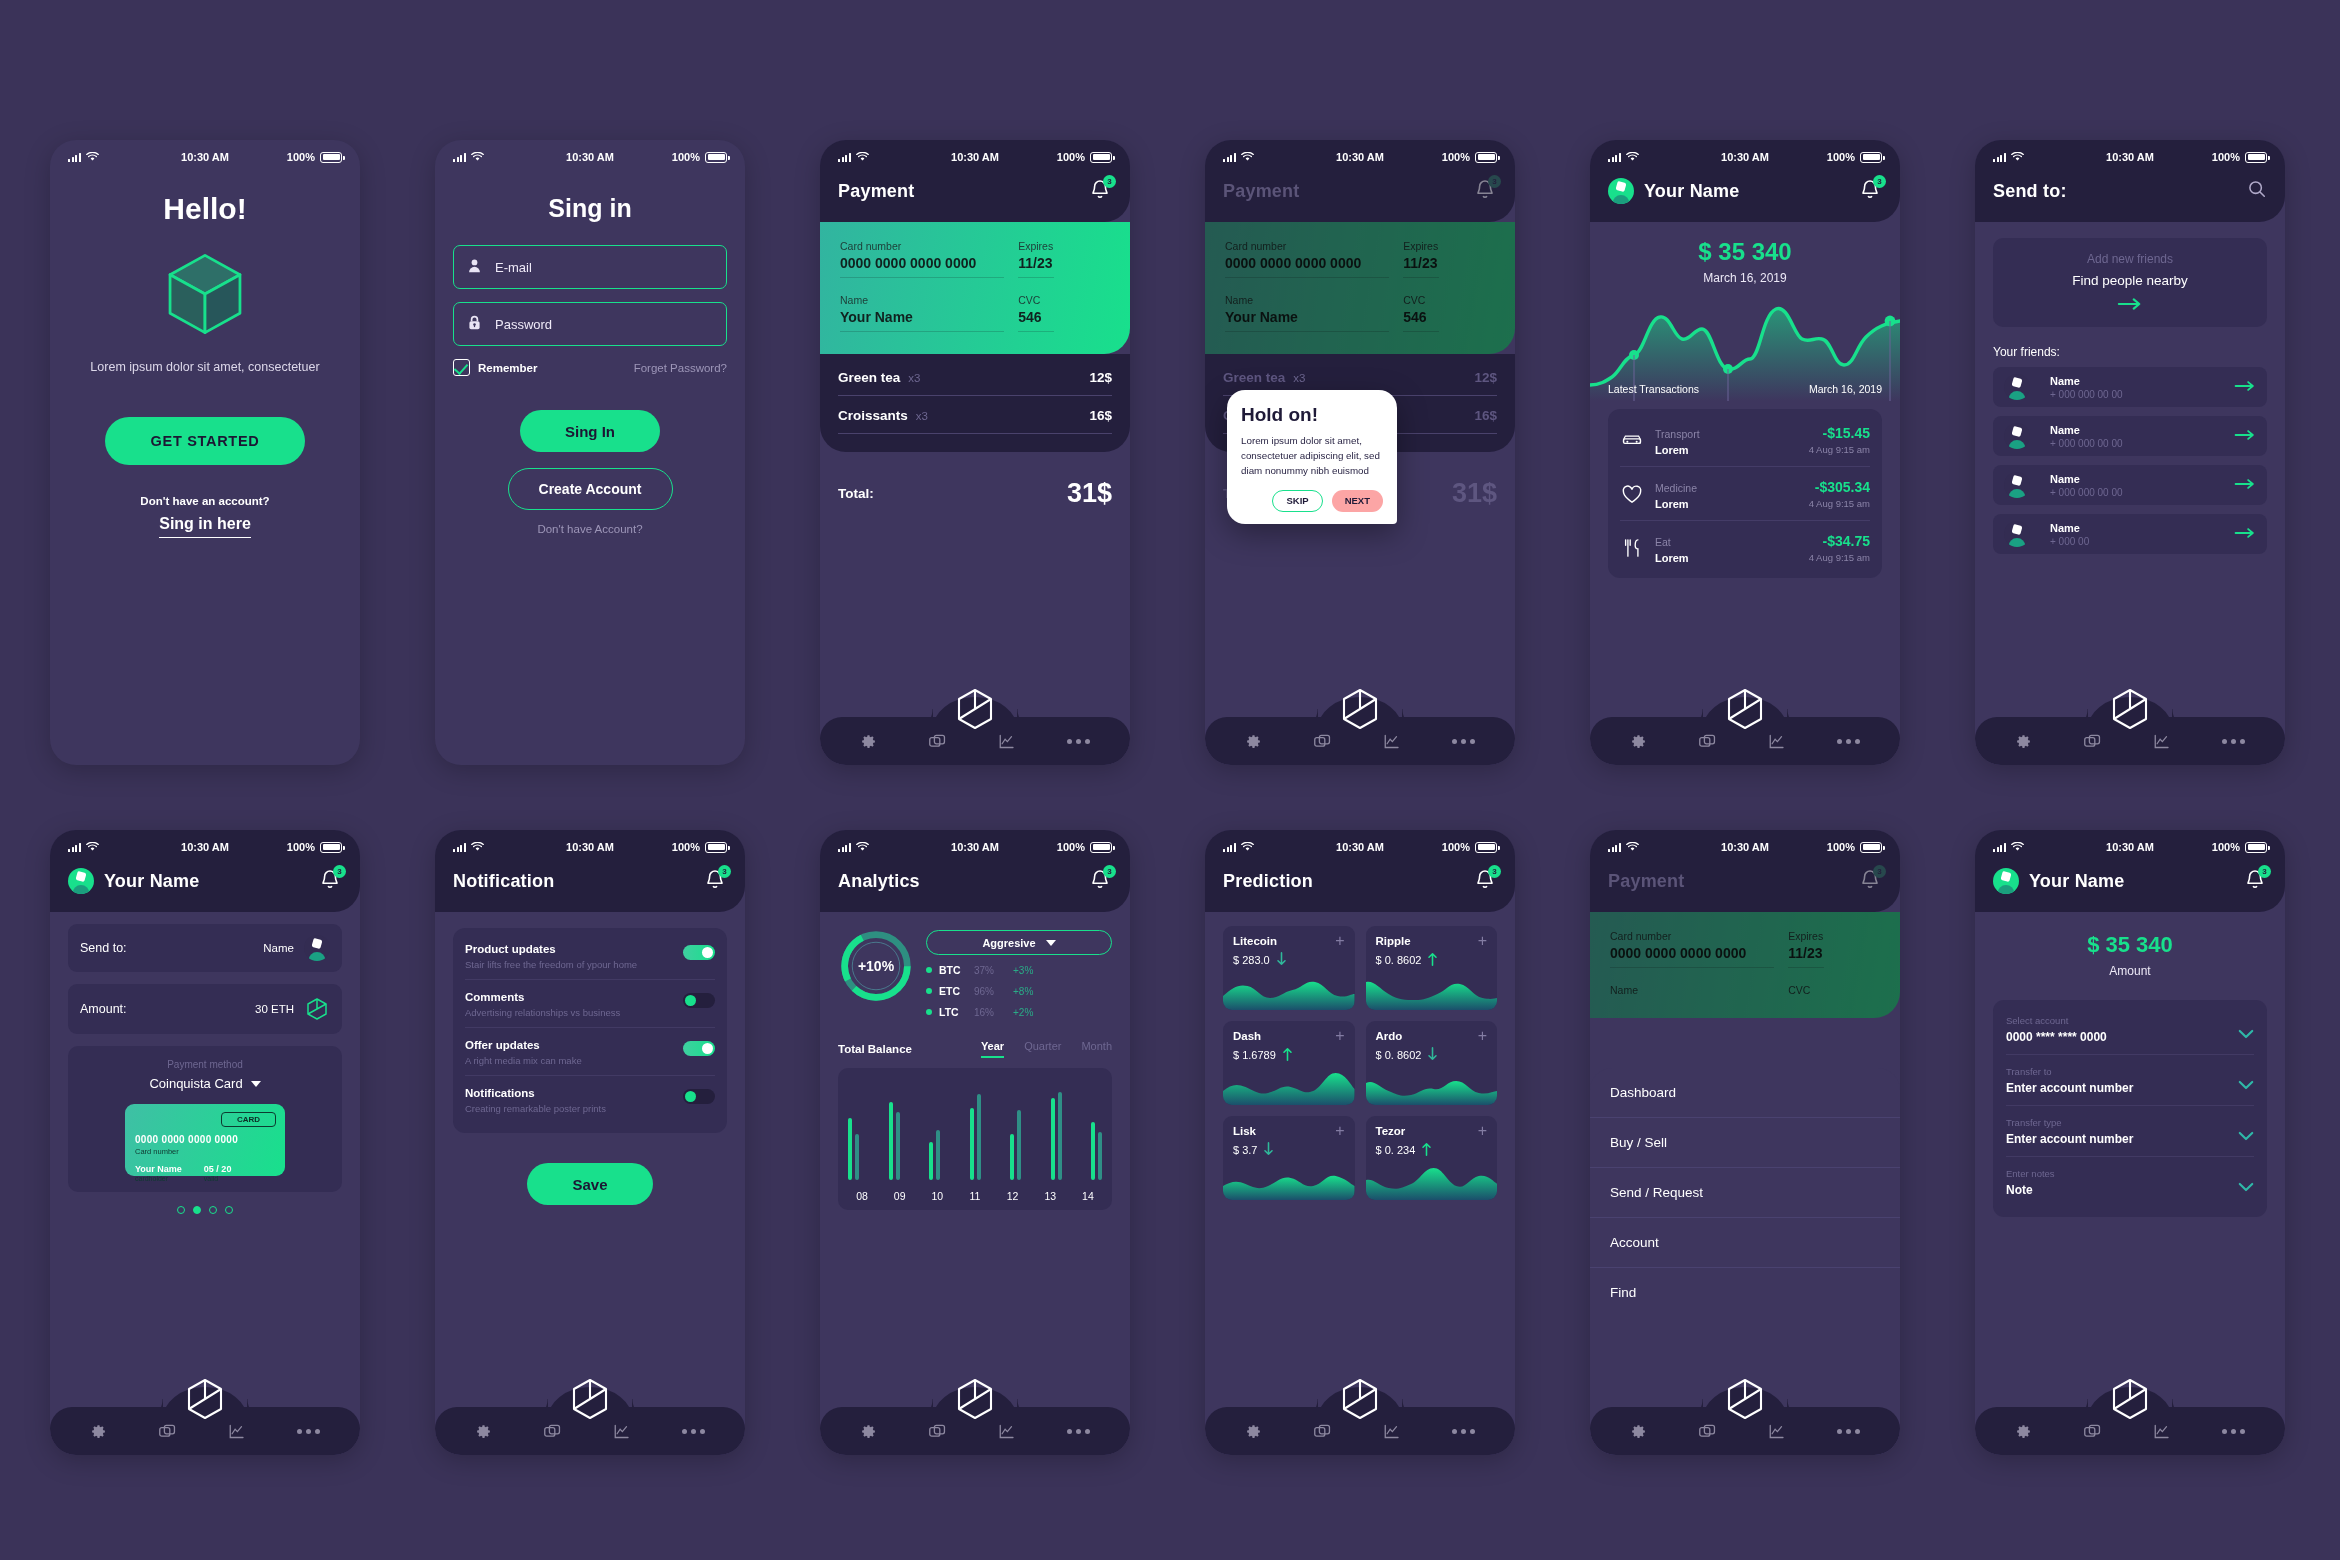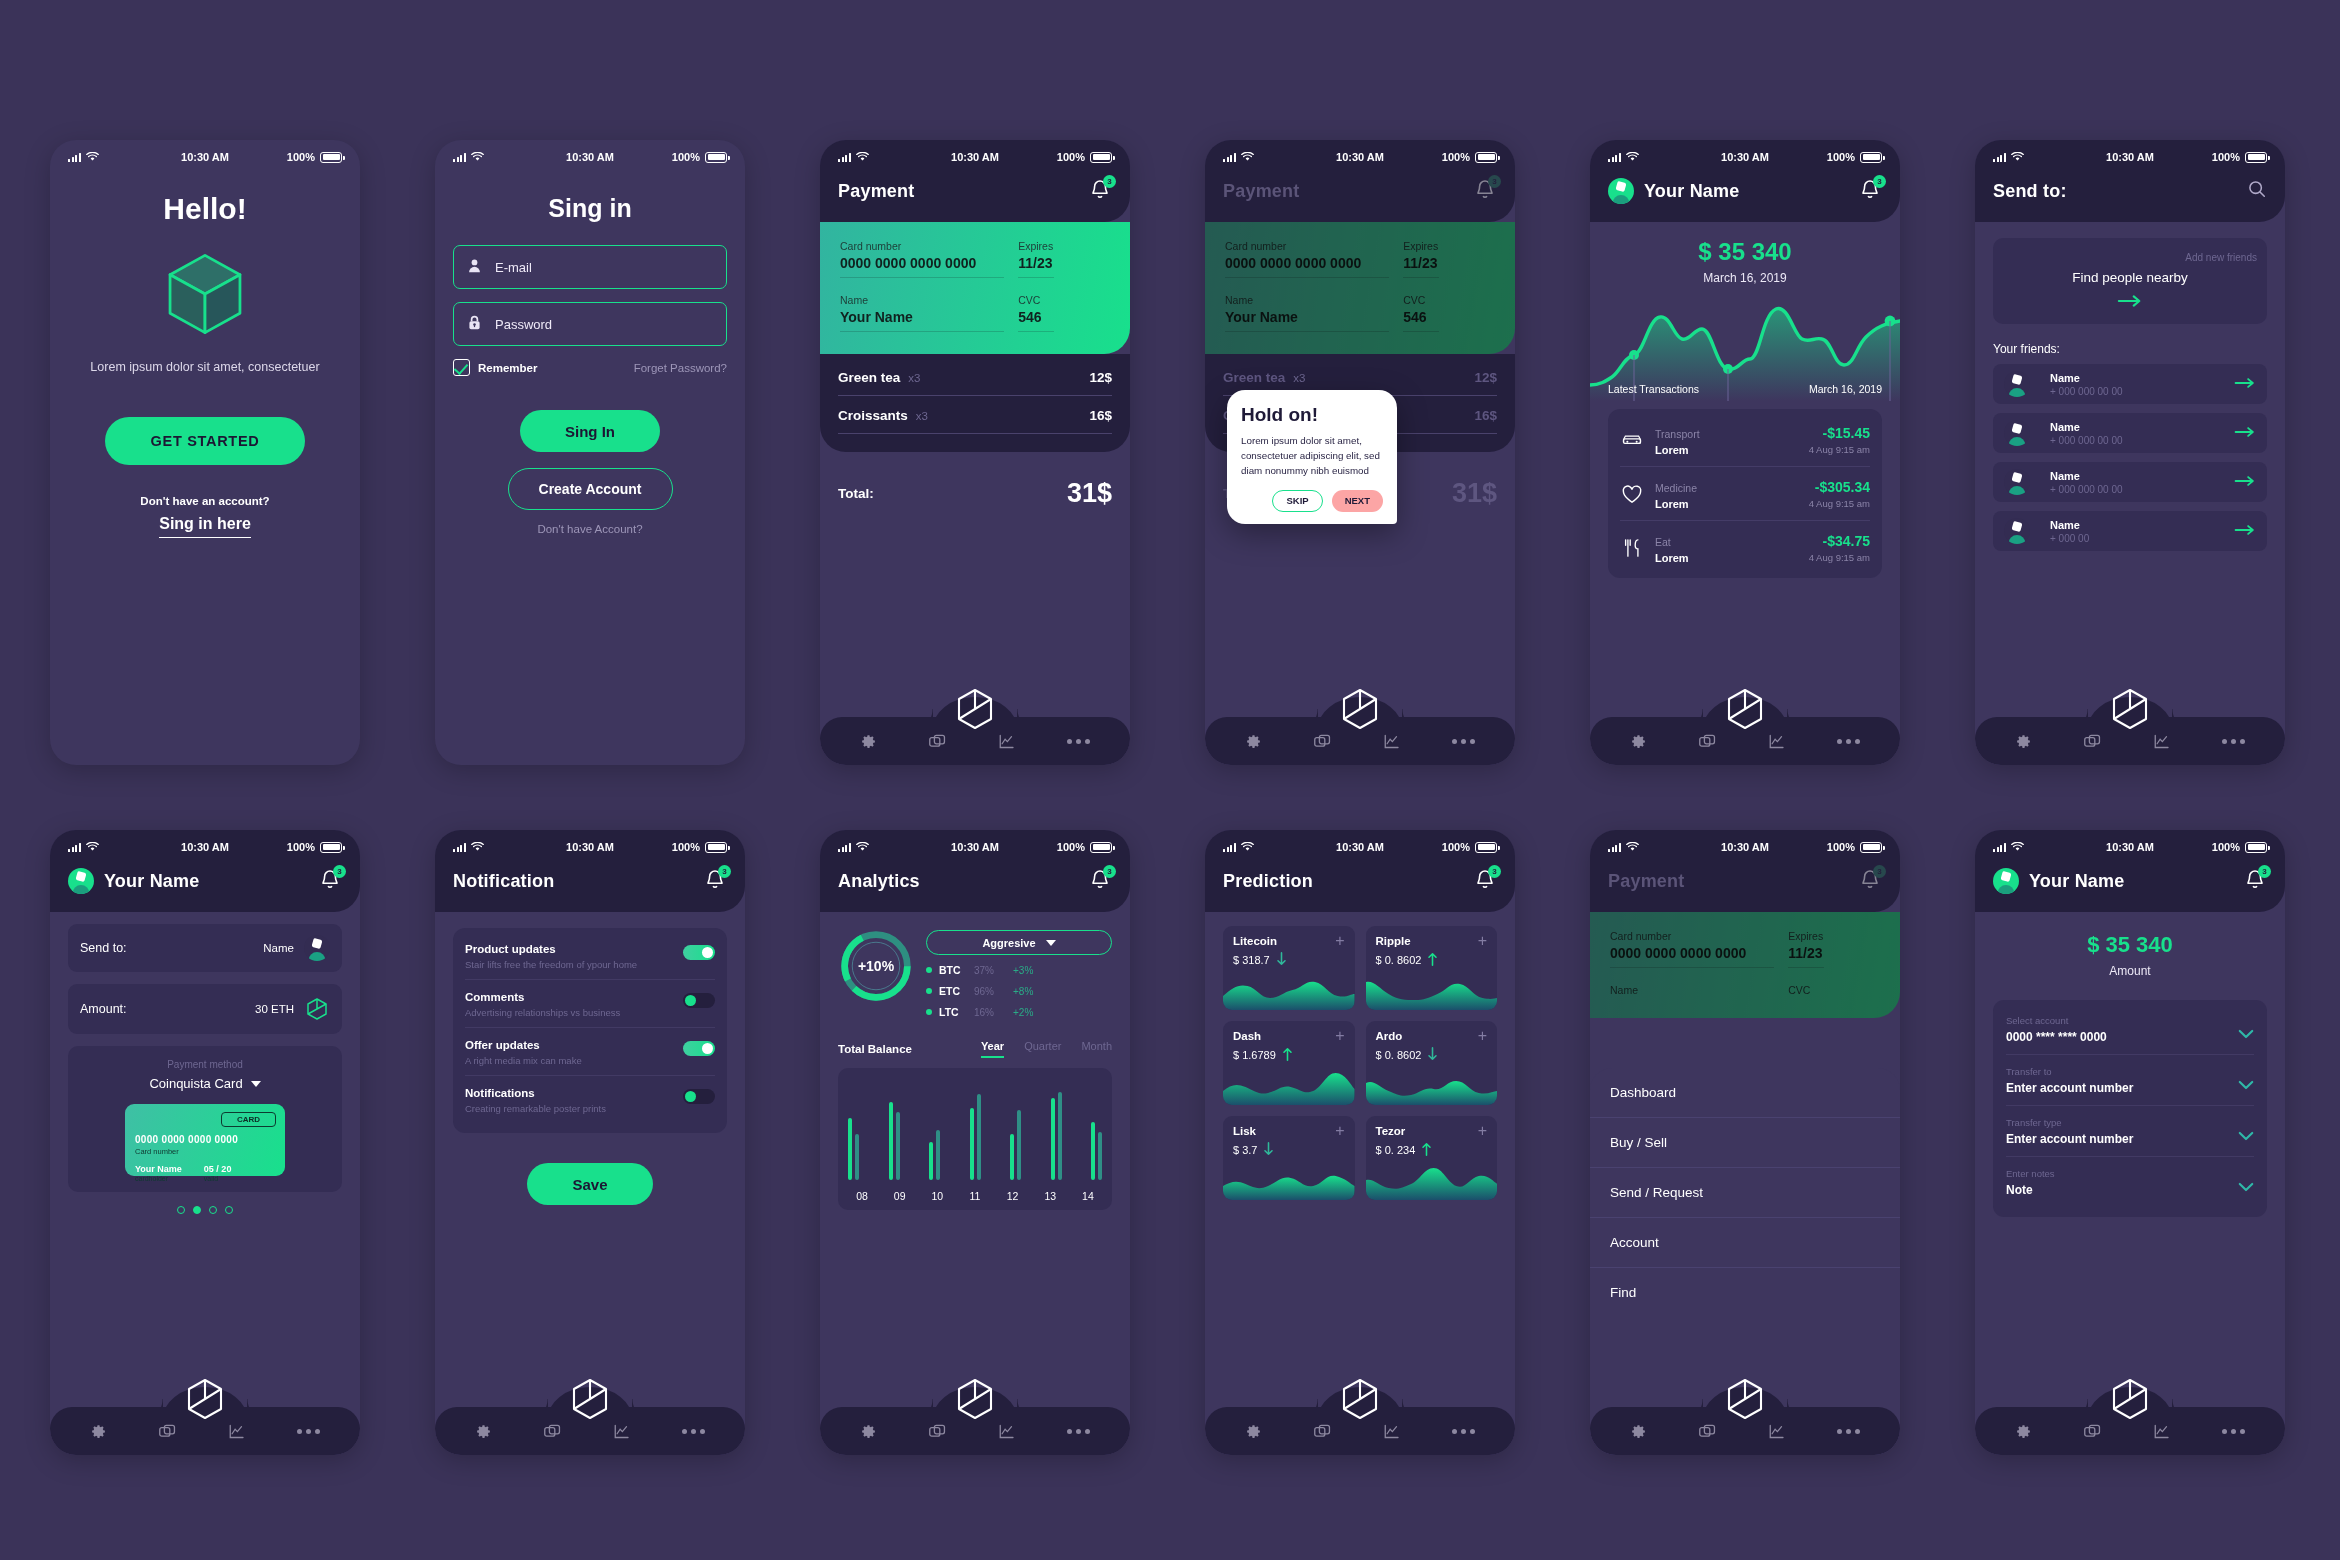--- a/index.html
+++ b/index.html
@@ -208,21 +208,21 @@
   .tx-ic { width:24px; height:22px; flex-shrink:0; display:flex;align-items:center;justify-content:center;}
   .tx-mid { flex:1; }
   .tx-cat { font-size:10.5px; color:#8b84a8;}
   .tx-sub { font-size:11px; font-weight:bold; color:#fff; margin-top:2px;}
   .tx-right { text-align:right;}
   .tx-amt { font-size:14px; font-weight:bold; color:#18e08c;}
   .tx-time { font-size:9.5px; color:#8b84a8; margin-top:3px;}
 
   
   .find-card { background:#342d54; border-radius:10px; padding: 14px 10px 16px; margin-top:16px; text-align:center;}
-  .find-lbl { font-size:10px; color:#6e6791;text-align:right;}
+  .find-lbl { font-size:12px; color:#6e6791;}
   .find-title { font-size:13.5px; color:#fff; margin-top:7px;}
   .arrow-g { margin-top:9px; display:flex; justify-content:center;}
   .friends-lbl { font-size:12px; color:#fff; margin-top:18px; margin-bottom:8px;}
   .friend-row { background:#342d54; border-radius:8px; display:flex; align-items:center; padding: 7px 11px; margin-bottom: 9px; gap:10px;}
   .f-name { font-size:11px; font-weight:bold; color:#fff;}
   .f-phone { font-size:10px; color:#6e6791; margin-top:2px;}
   .f-arrow { margin-left:auto;}
 
   
   .kv-card { background:#342d54; border-radius:9px; display:flex; align-items:center; padding: 11px 12px; margin-top: 12px; }
@@ -1324,21 +1324,21 @@
       </span>
     </div>
     <div class="body">
       <div class="pred-grid">
         <div class="pred-card">
           <div class="pred-head">
                 <span class="pred-name">Litecoin</span>
                 <span class="pred-plus">+</span>
               </div>
           <div class="pred-price">
-                <span>$ 318.7</span>
+                <span>$ 283.0</span>
                 <span><svg width="11" height="14" viewBox="0 0 12 16" fill="none" stroke="#2fb89a" stroke-width="1.8" stroke-linecap="round" stroke-linejoin="round">
                     <path d="M6 1v13M2 10l4 4 4-4"></path>
                   </svg></span>
               </div>
           <div class="pred-spark">
                 <svg viewBox="0 0 140 36" preserveAspectRatio="none">
                   <defs>
                     <linearGradient id="p1" x1="0" y1="0" x2="0" y2="1">
                       <stop offset="0" stop-color="#18e08c"></stop>
                       <stop offset="1" stop-color="#1b4f6b"></stop>

